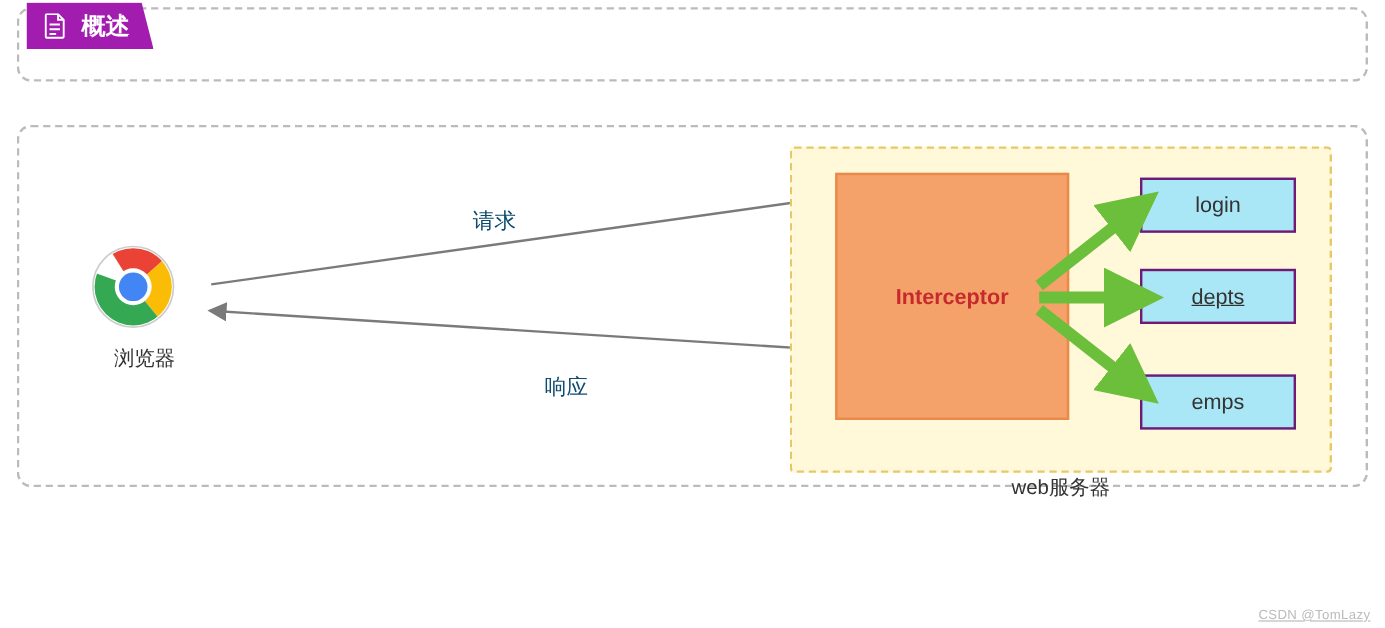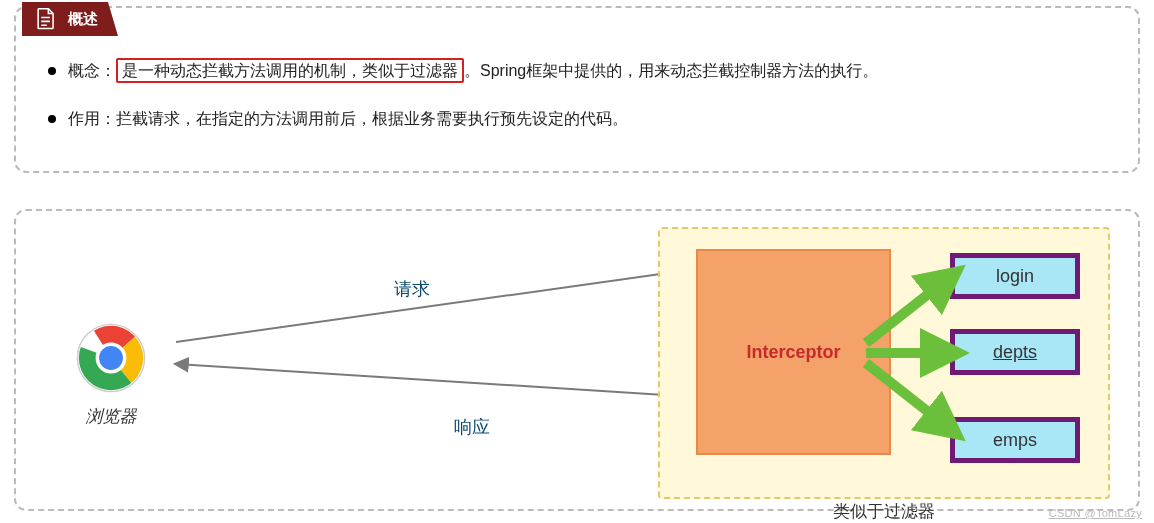--- a/index.html
+++ b/index.html
@@ -14,24 +14,24 @@
       margin: 6px 14px 0 14px;
       border: 2px dashed #bbb;
       border-radius: 12px;
       position: relative;
       padding: 40px 24px 18px 24px;
     }
     .tab-header {
       position: absolute;
       top: -6px;
       left: 6px;
-      background: #7f1d1d;
+      background: #a21caf;
       color: #fff;
       font-weight: bold;
-      font-size: 15px;
+      font-size: 20px;
       padding: 6px 20px 6px 14px;
       display: flex;
       align-items: center;
       gap: 12px;
       clip-path: polygon(0 0, calc(100% - 10px) 0, 100% 100%, 0 100%);
     }
     .doc-icon {
       width: 20px;
       height: 22px;
       display: inline-block;
@@ -66,23 +66,22 @@
     .bottom-panel {
       margin: 36px 14px 0 14px;
       border: 2px dashed #bbb;
       border-radius: 12px;
       position: relative;
       height: 302px;
     }
     .browser {
       position: absolute;
       left: 60px;
-      top: 112px;
-      text-align: center;
-      font-style: italic;
+      top: 98px;
+      text-align: right;
     }
     .browser-label {
       margin-top: 8px;
       font-size: 17px;
       color: #333;
     }
     .chrome-icon {
       width: 70px;
       height: 70px;
     }
@@ -119,21 +118,21 @@
       font-weight: bold;
       color: #C62A2C;
       font-size: 18px;
     }
     .endpoint {
       position: absolute;
       right: 28px;
       width: 130px;
       height: 46px;
       background: #A9E7F6;
-      border: 5px solid #701a75;
+      border: 2px solid #701a75;
       display: flex;
       align-items: center;
       justify-content: center;
       font-size: 18px;
       color: #333;
     }
     .ep-login { top: 24px; }
     .ep-depts { top: 100px; text-decoration: underline; }
     .ep-emps  { top: 188px; }
 
@@ -166,26 +165,20 @@
         <path d="M2 0 h14 l6 6 v20 a2 2 0 0 1 -2 2 H2 a2 2 0 0 1 -2 -2 V2 a2 2 0 0 1 2 -2 Z" fill="#fff" fill-opacity="0"></path>
         <path d="M3 1 h12 l6 6 v18 a1 1 0 0 1 -1 1 H3 a1 1 0 0 1 -1 -1 V2 a1 1 0 0 1 1 -1 Z" fill="none" stroke="#fff" stroke-width="2"></path>
         <path d="M15 1 v6 h6" fill="none" stroke="#fff" stroke-width="2"></path>
         <line x1="6" y1="12" x2="17" y2="12" stroke="#fff" stroke-width="2"></line>
         <line x1="6" y1="17" x2="17" y2="17" stroke="#fff" stroke-width="2"></line>
         <line x1="6" y1="22" x2="13" y2="22" stroke="#fff" stroke-width="2"></line>
       </svg>
     </span>
     <span>概述</span>
   </div>
-  <ul class="bullet-list">
-    <li>
-      <span>概念：</span><span class="red-outline">是一种动态拦截方法调用的机制，类似于过滤器</span><span>。Spring框架中提供的，用来动态拦截控制器方法的执行。</span>
-    </li>
-    <li>作用：拦截请求，在指定的方法调用前后，根据业务需要执行预先设定的代码。</li>
-  </ul>
 </div>
 
 <div class="bottom-panel">
 
   <div class="browser">
     <span>
       <svg class="chrome-icon" viewBox="0 0 100 100">
         <circle cx="50" cy="50" r="48" fill="#fff" stroke="#ccc" stroke-width="2"></circle>
         <defs>
           <clipPath id="cc">
@@ -236,18 +229,18 @@
       <defs>
         <marker id="ah-green" viewBox="0 0 10 10" refX="6" refY="5" markerWidth="5" markerHeight="5" orient="auto">
           <path d="M0 0 L10 5 L0 10 Z" fill="#6BBF3A"></path>
         </marker>
       </defs>
       <line x1="6" y1="96" x2="90" y2="30" stroke="#6BBF3A" stroke-width="10" marker-end="url(#ah-green)"></line>
       <line x1="6" y1="106" x2="90" y2="106" stroke="#6BBF3A" stroke-width="10" marker-end="url(#ah-green)"></line>
       <line x1="6" y1="116" x2="90" y2="182" stroke="#6BBF3A" stroke-width="10" marker-end="url(#ah-green)"></line>
     </svg>
 
-    <div class="web-server-label">类似于过滤器</div>
+    <div class="web-server-label">web服务器</div>
   </div>
 
 </div>
 
 <div class="watermark">CSDN @TomLazy</div>
 
 </body></html>

